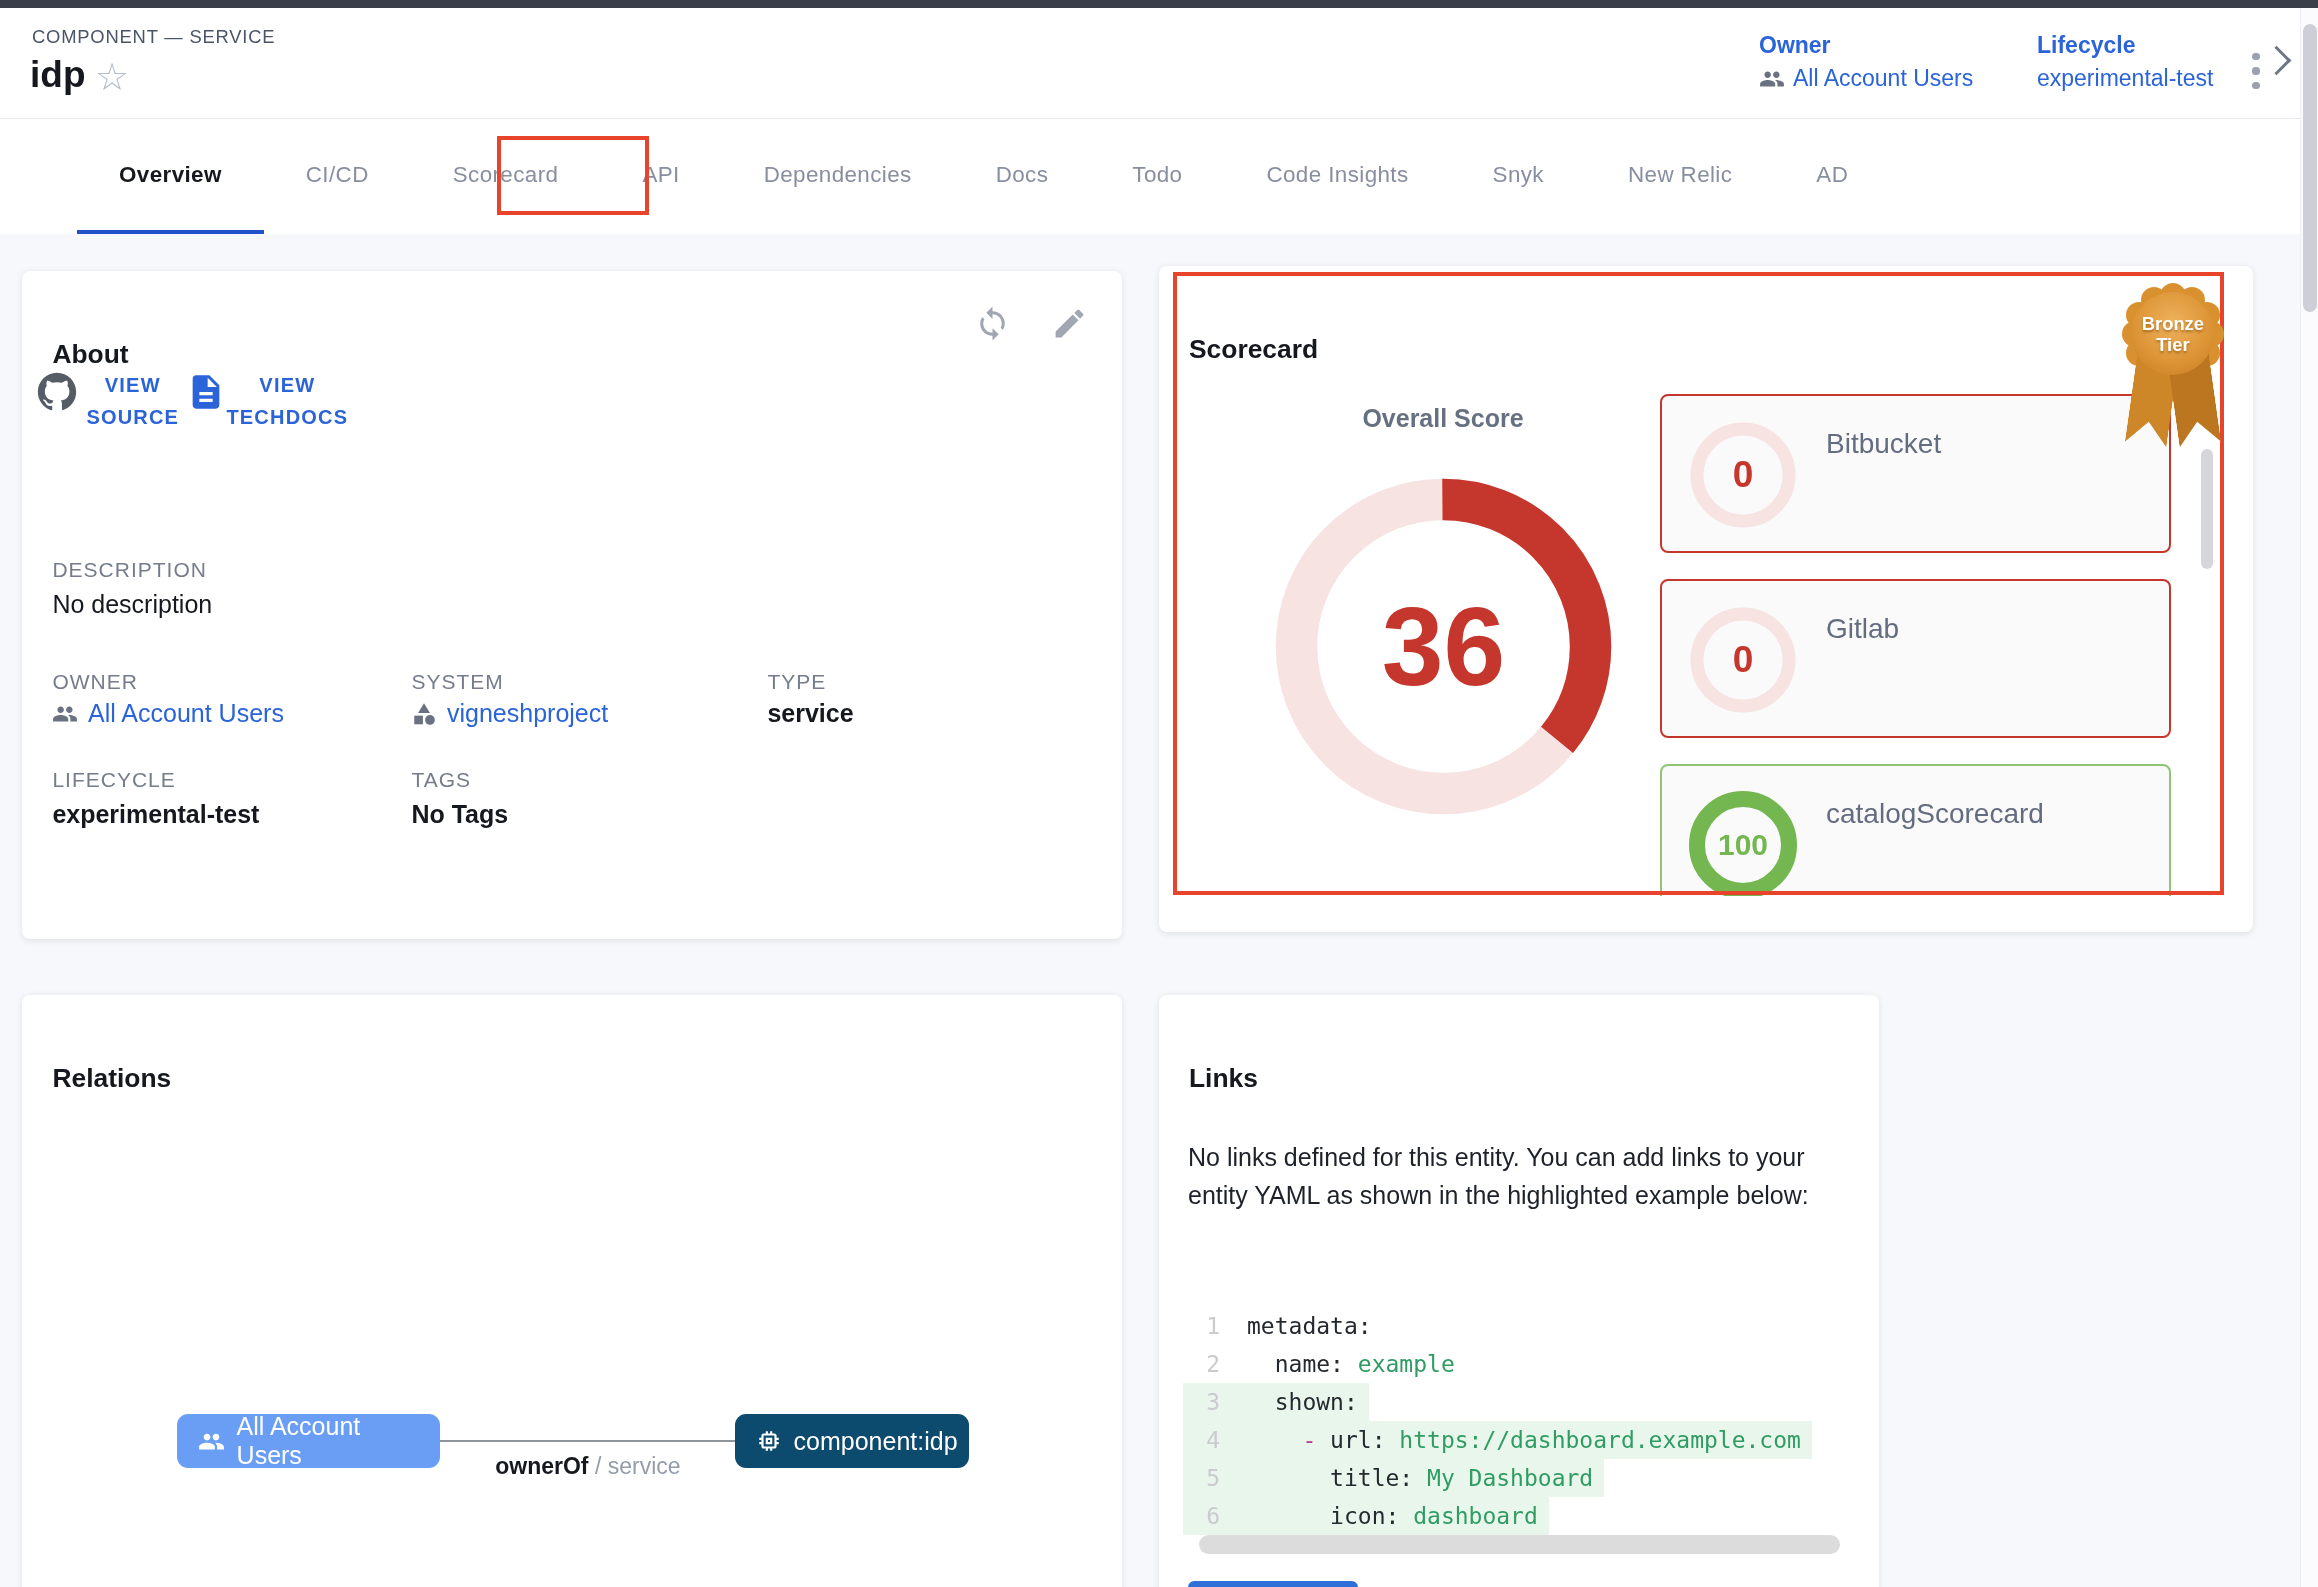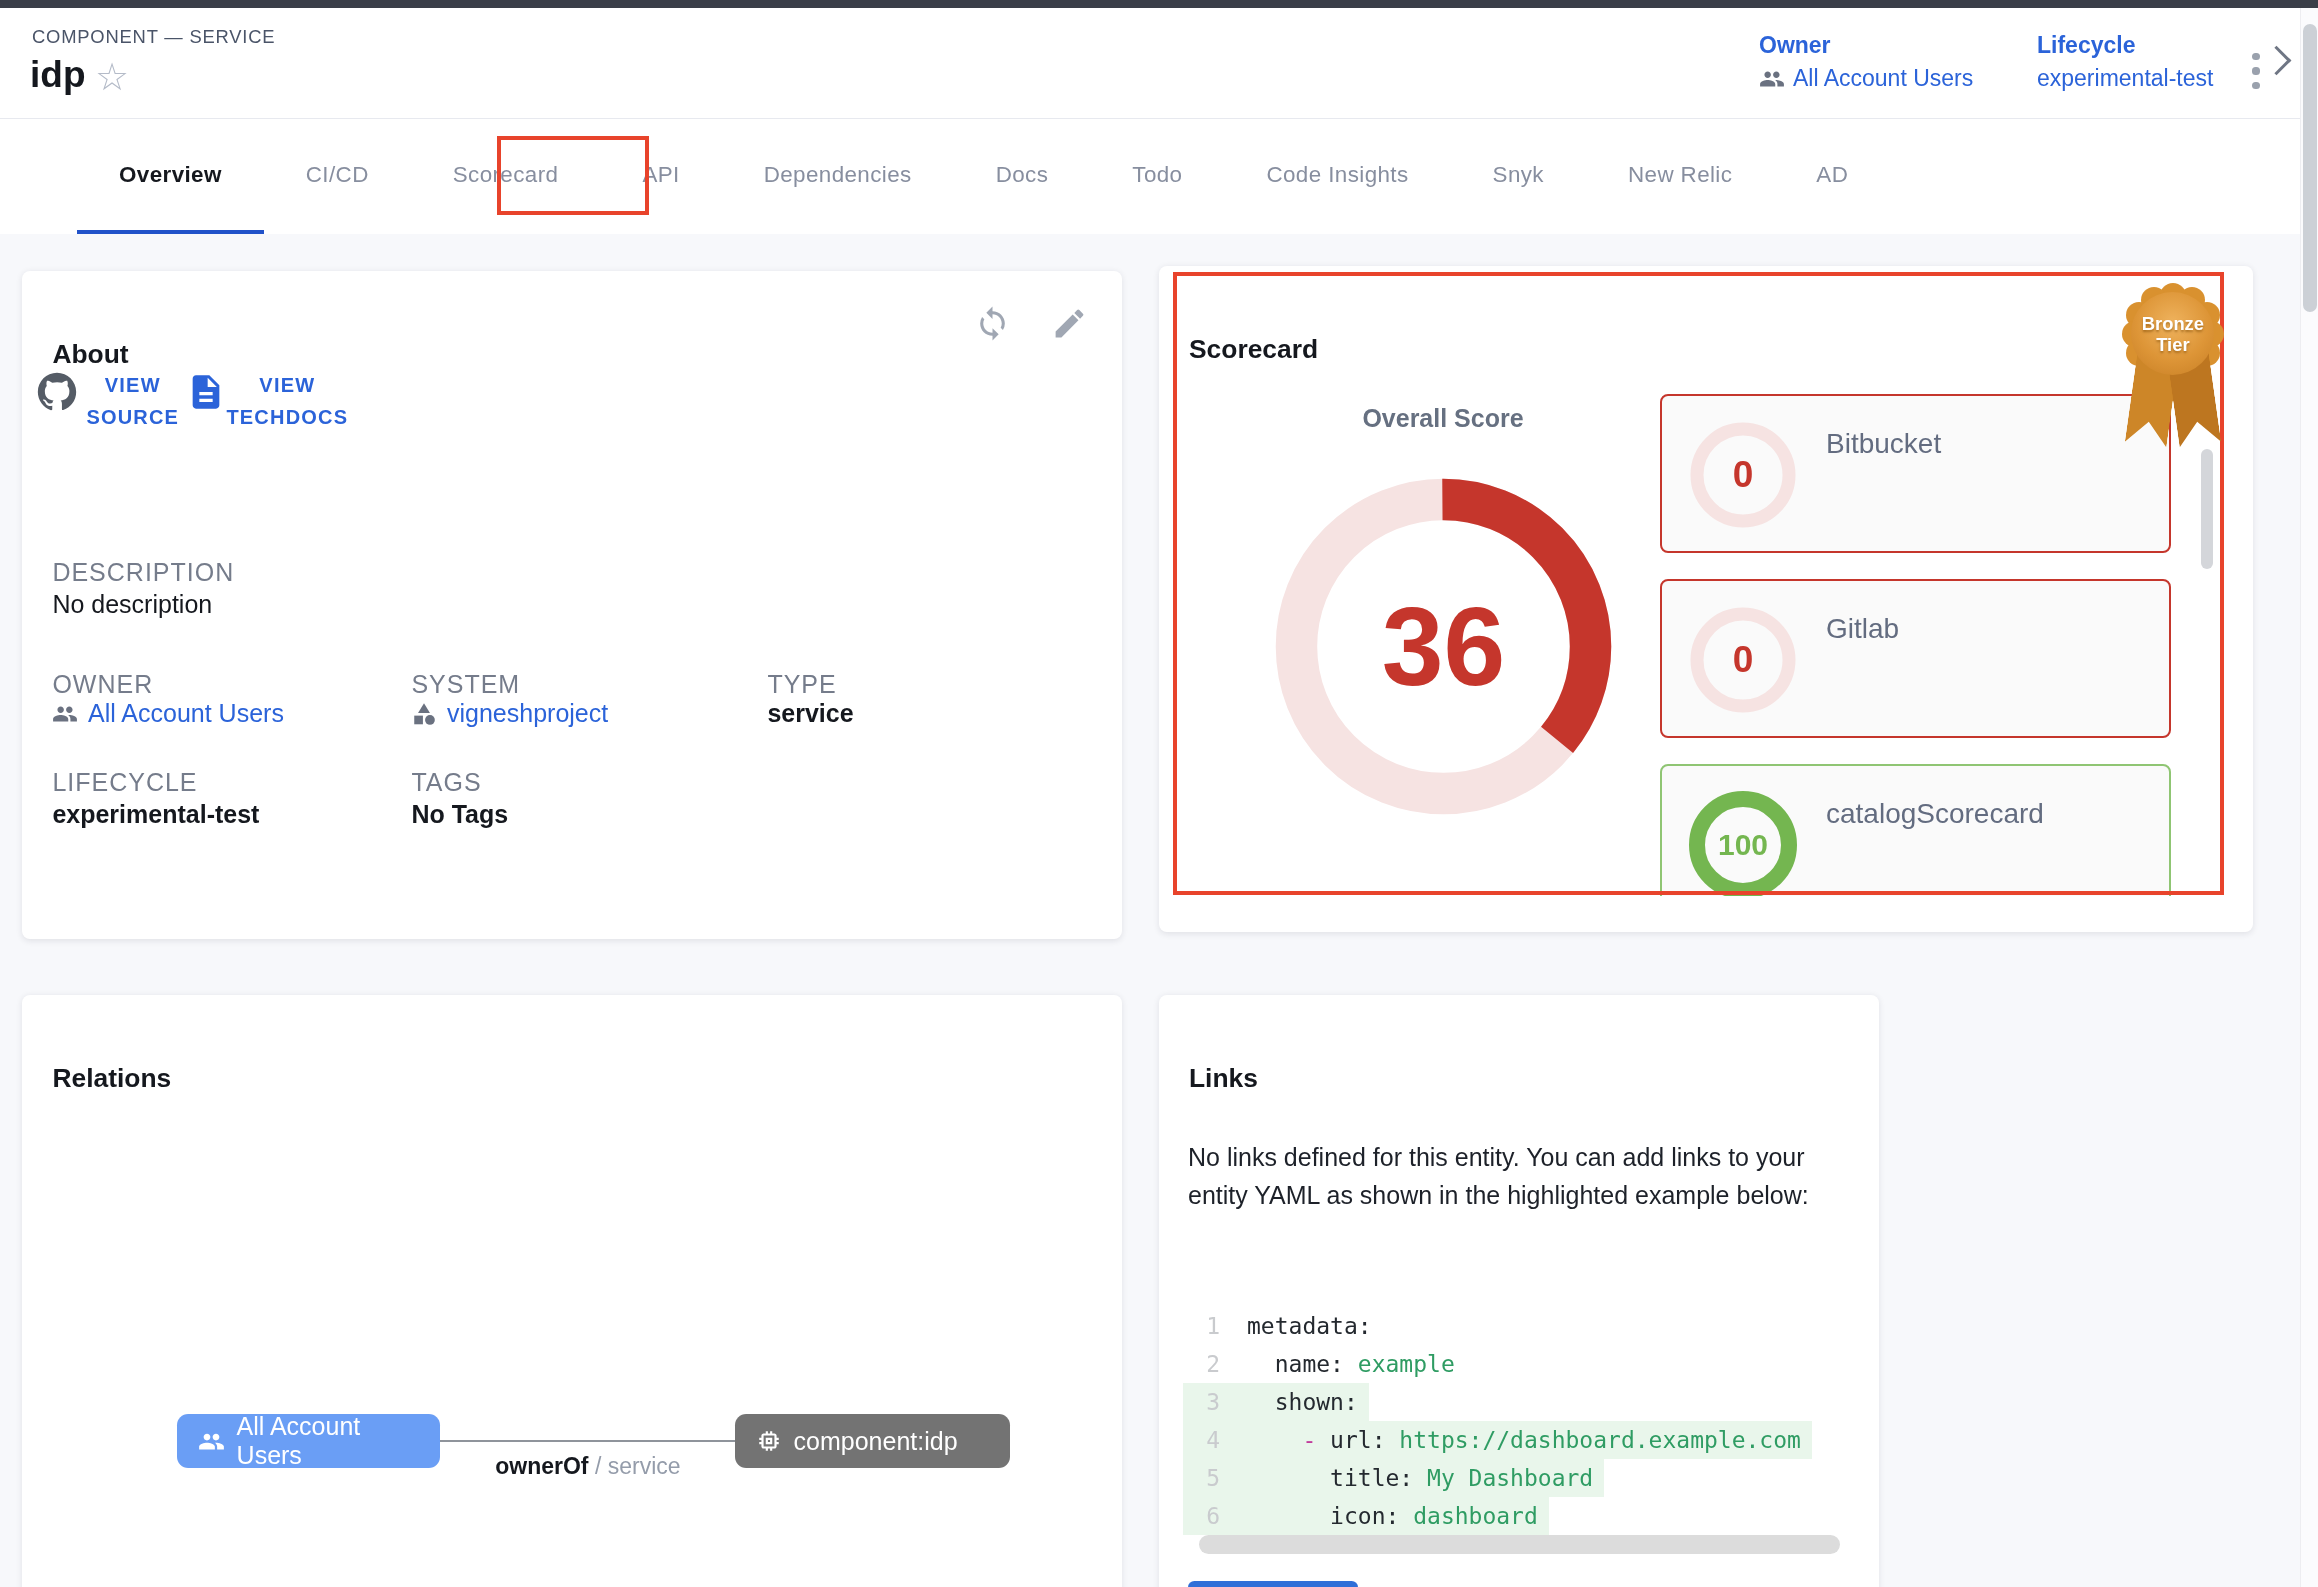--- a/index.html
+++ b/index.html
@@ -39,21 +39,21 @@
 
   
   #about-card { left:22.4px; top:271px; width:1100px; height:668px; }
   .icon-btn { position:absolute; width:37px; height:37px; color:#a0a7b3; cursor:pointer; }
   #refresh-btn { left:952px; top:34px; }
   #edit-btn { left:1029px; top:34px; }
   .quick-link { position:absolute; top:80px; width:152px; display:flex; flex-direction:row; align-items:center; text-align:center; cursor:pointer; }
   .quick-link .ql-label { margin-top:17.6px; font-size:20px; font-weight:700; letter-spacing:1.2px; color:#2b63d9; line-height:32px; }
   #view-source { left:14.4px; }
   #view-techdocs { left:164px; }
-  .fld-label { position:absolute; font-size:25px; font-weight:500; letter-spacing:1px; color:#757c8b; }
+  .fld-label { position:absolute; font-size:21px; font-weight:500; letter-spacing:1px; color:#757c8b; }
   .fld-value { position:absolute; font-size:25px; color:#15181e; }
   .fld-link { position:absolute; font-size:25px; color:#2b63d9; display:flex; align-items:center; gap:9.6px; cursor:pointer; }
 
   
   #scorecard-card { left:1159px; top:266px; width:1094px; height:666px; }
   .scorecard-annotation { position:absolute; left:13.6px; top:6.4px; width:1051px; height:623px; border:4.8px solid #e8432b; z-index:4; pointer-events:none; }
   .overall-label { position:absolute; left:124px; top:138px; width:320px; text-align:center; font-size:25px; font-weight:700; color:#667081; }
   .gauge-wrap { position:absolute; left:96px; top:192px; width:377px; height:377px; }
   .gauge-num { position:absolute; left:0; top:0; width:377px; height:377px; display:flex; align-items:center; justify-content:center; font-size:111px; font-weight:700; color:#c5362c; }
   .sc-items-clip { position:absolute; left:501px; top:128px; width:519px; height:502px; overflow:hidden; }
@@ -76,21 +76,21 @@
     background:radial-gradient(circle at 50% 38%, #efb35e 0%, #dd9537 55%, #c77e24 100%); }
   .badge .seal::before { content:""; position:absolute; left:29px; top:29px; width:26px; height:26px; border-radius:50%; background:#d9912f; z-index:-1;
     box-shadow:38px 0 #d9912f,34px 19px #d9912f,19px 34px #d9912f,0 38px #d9912f,-19px 34px #d9912f,-34px 19px #d9912f,-38px 0 #d9912f,-34px -19px #d9912f,-19px -34px #d9912f,0 -38px #d9912f,19px -34px #d9912f,34px -19px #d9912f; }
   .badge .seal-text { position:absolute; left:0; top:0; width:83px; height:83px; display:flex; align-items:center; justify-content:center; text-align:center;
     font-size:18.4px; line-height:21px; font-weight:700; color:#fff; text-shadow:0 1.6px 2.4px rgba(120,70,0,0.55); }
 
   
   #relations-card { left:22.4px; top:995px; width:1100px; height:617px; }
   .rel-node { position:absolute; top:419px; height:54px; border-radius:11.2px; display:flex; align-items:center; gap:11.2px; padding:0 21px; color:#fff; font-size:25px; font-weight:500; cursor:pointer; }
   #rel-node-owner { left:155px; width:263px; background:#6a9ef5; }
-  #rel-node-component { left:713px; width:275px; background:#737373; }
+  #rel-node-component { left:713px; width:234px; background:#0c4a6e; }
   .rel-edge { position:absolute; left:418px; top:445px; width:295px; height:2.4px; background:#8f949b; }
   .rel-edge-label { position:absolute; left:418px; top:458px; width:295px; text-align:center; font-size:23px; }
   .rel-edge-label .lbl-a { color:#15181e; font-weight:600; }
   .rel-edge-label .lbl-sep, .rel-edge-label .lbl-b { color:#949caa; }
 
   
   #links-card { left:1159px; top:995px; width:720px; height:617px; }
   .links-msg { position:absolute; left:29px; top:143px; width:665px; font-size:25px; line-height:38px; color:#1d2129; }
   .codeblock { position:absolute; left:24px; top:312px; width:670px; height:240px; overflow:hidden; font-family:"DejaVu Sans Mono", monospace; font-size:23px; }
   .code-line { display:flex; width:fit-content; min-width:0; line-height:38px; white-space:pre; }

